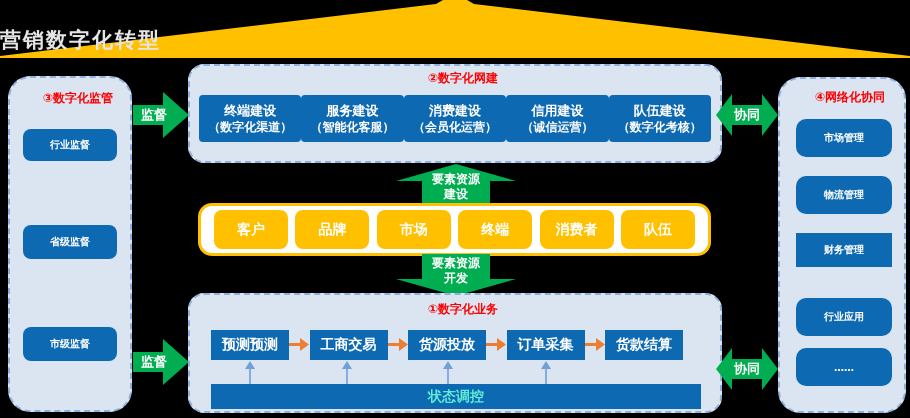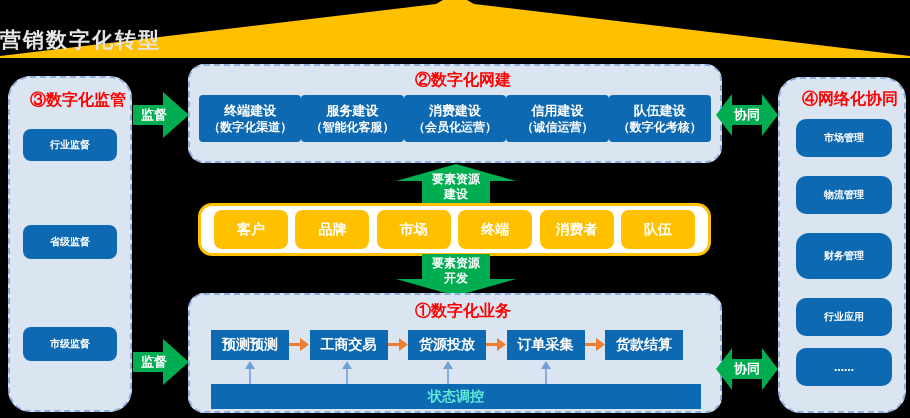--- a/index.html
+++ b/index.html
@@ -19,21 +19,21 @@
     box-sizing:border-box;
   }
   .side-panel{border-radius:22px;}
   .mid-panel{border-radius:16px;}
   #left-panel {left:8px;  top:76px; width:124px;height:336px;}
   #right-panel{left:778px; top:77px; width:128px;height:336px;}
   #top-panel  {left:188px; top:64px; width:534px;height:99px;}
   #bottom-panel{left:188px;top:293px;width:534px;height:120px;}
   .panel-title{
     position:absolute;left:16px;right:0;text-align:center;
-    color:#fe0000;font-weight:bold;font-size:16px;white-space:nowrap;font-family:Liberation Mono, monospace;
+    color:#fe0000;font-weight:bold;font-size:12px;white-space:nowrap;
   }
   
   .blue-box{
     position:absolute;background:#0e69b3;border-radius:6px;color:#fff;
     font-weight:bold;display:flex;align-items:center;justify-content:center;
     text-align:center;box-sizing:border-box;
   }
   .side-box{font-size:10px;border-radius:8px;}
   
   .net-row{position:absolute;left:9px;top:29px;right:9px;height:47px;display:flex;}
@@ -226,18 +226,18 @@
     <svg width="62" height="46">
       <polygon points="0,23 16,2 16,13 46,13 46,2 62,23 46,44 46,33 16,33 16,44" fill="#00ad50"></polygon>
     </svg>
     <div class="lbl h-lbl" style="right:0;">协同</div>
   </div>
 
   <div class="panel side-panel" id="right-panel">
     <div class="panel-title" style="top:10px;">④网络化协同</div>
     <div class="blue-box side-box" style="left:16px;top:40px;width:96px;height:38px;border-radius:10px;">市场管理</div>
     <div class="blue-box side-box" style="left:16px;top:97px;width:96px;height:38px;border-radius:10px;">物流管理</div>
-    <div class="blue-box side-box" style="left:16px;top:154px;width:96px;height:46px;border-radius:13px;">财务管理</div>
+    <div class="blue-box side-box" style="left:16px;top:154px;width:96px;height:34px;border-radius:0;">财务管理</div>
     <div class="blue-box side-box" style="left:16px;top:219px;width:96px;height:38px;border-radius:10px;">行业应用</div>
     <div class="blue-box side-box" style="left:16px;top:269px;width:96px;height:38px;border-radius:10px;">……</div>
   </div>
 
 </div>
 
 </body></html>

